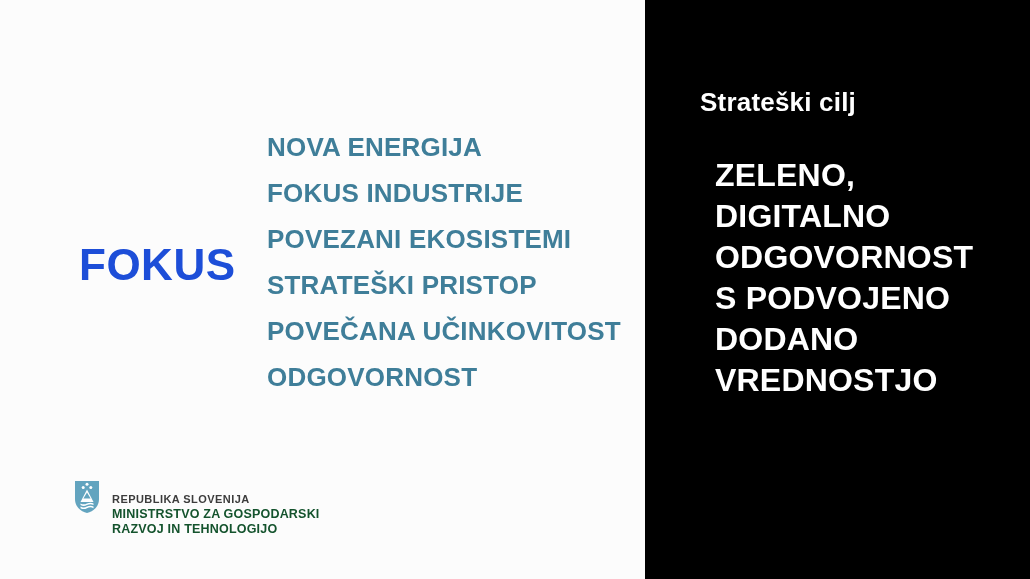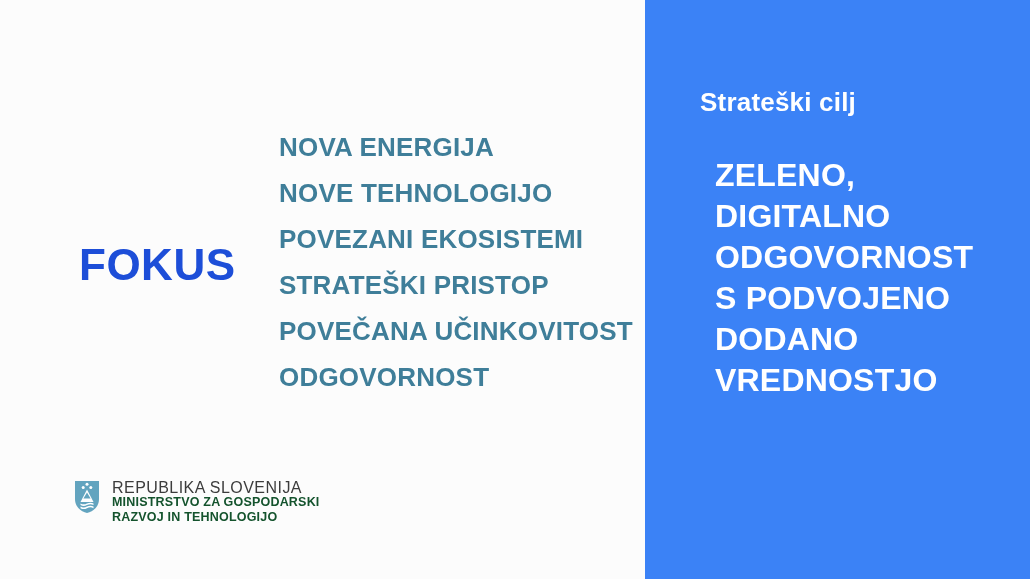--- a/index.html
+++ b/index.html
@@ -32,21 +32,21 @@
     top: 243px;
     font-size: 44px;
     font-weight: bold;
     letter-spacing: 0.5px;
     color: #1d4ed8;
     line-height: 1;
     white-space: nowrap;
   }
   .focus-list {
     position: absolute;
-    left: 279px;
+    left: 267px;
     top: 124px;
     width: 370px;
   }
   .focus-item {
     font-size: 26px;
     font-weight: bold;
     letter-spacing: 0.2px;
     color: #3f7e99;
     line-height: 46px;
     height: 46px;
@@ -64,43 +64,44 @@
     width: 26px;
     height: 34px;
     flex: none;
     margin-top: 1px;
   }
   .footer-text {
     margin-left: 12px;
     padding-top: 1px;
   }
   .footer-line1 {
-    font-size: 16px;
+    font-size: 11px;
     letter-spacing: 0.45px;
     color: #3c3c3c;
     line-height: 15px;
     white-space: nowrap;
-    font-weight: normal;
+    font-weight: bold;
+    margin-top: 12px;
   }
   .footer-line2, .footer-line3 {
     font-size: 12.5px;
     letter-spacing: 0.2px;
     color: #14532d;
     font-weight: bold;
     line-height: 15px;
     white-space: nowrap;
   }
   
   .right-panel {
     position: absolute;
     left: 645px;
     top: 0;
     width: 385px;
     height: 579px;
-    background: #3b82f6;
+    background: #000000;
   }
   .goal-kicker {
     position: absolute;
     left: 55px;
     top: 88px;
     font-size: 26px;
     font-weight: bold;
     color: #ffffff;
     letter-spacing: 0.2px;
     line-height: 1.1;
@@ -126,21 +127,21 @@
 <body>
 
 <div class="slide">
 
   <div class="left-panel">
 
     <div class="fokus-label">FOKUS</div>
 
     <div class="focus-list">
       <div class="focus-item">NOVA ENERGIJA</div>
-      <div class="focus-item">NOVE TEHNOLOGIJO</div>
+      <div class="focus-item">FOKUS INDUSTRIJE</div>
       <div class="focus-item">POVEZANI EKOSISTEMI</div>
       <div class="focus-item">STRATEŠKI PRISTOP</div>
       <div class="focus-item">POVEČANA UČINKOVITOST</div>
       <div class="focus-item">ODGOVORNOST</div>
     </div>
 
     <div class="footer-logo">
       <svg class="emblem" viewBox="0 0 26 34">
         <path d="M1 1 H25 V19 C25 27 19 31.5 13 33 C7 31.5 1 27 1 19 Z" fill="#63a4bf"></path>
         <path d="M13 9.5 L19.5 22 H6.5 Z" fill="#ffffff"></path>

